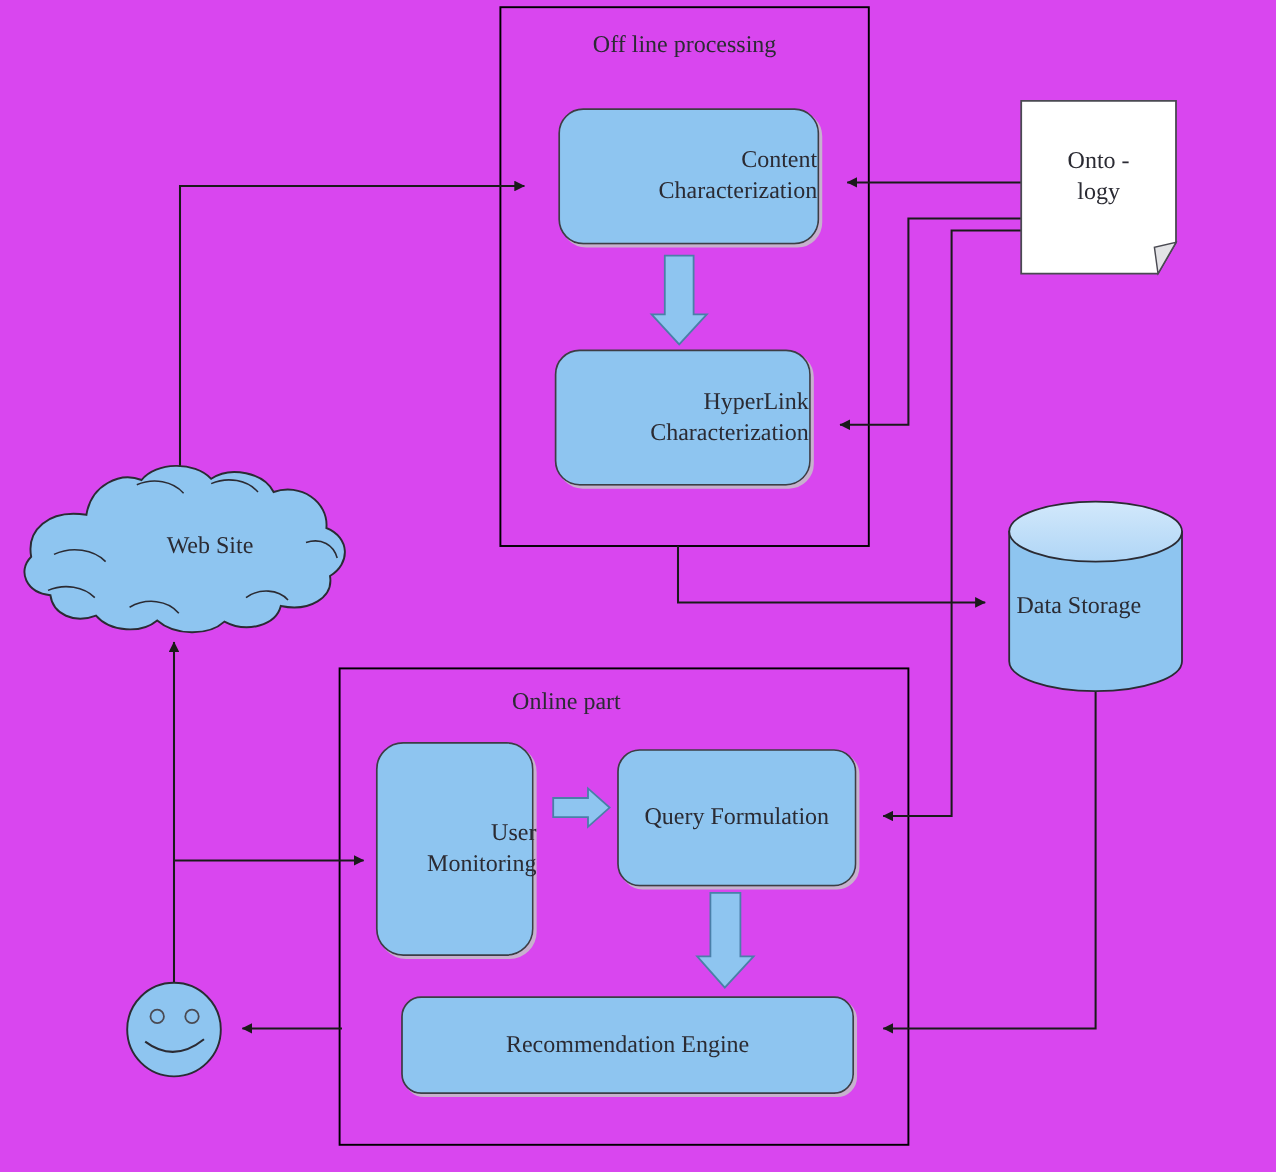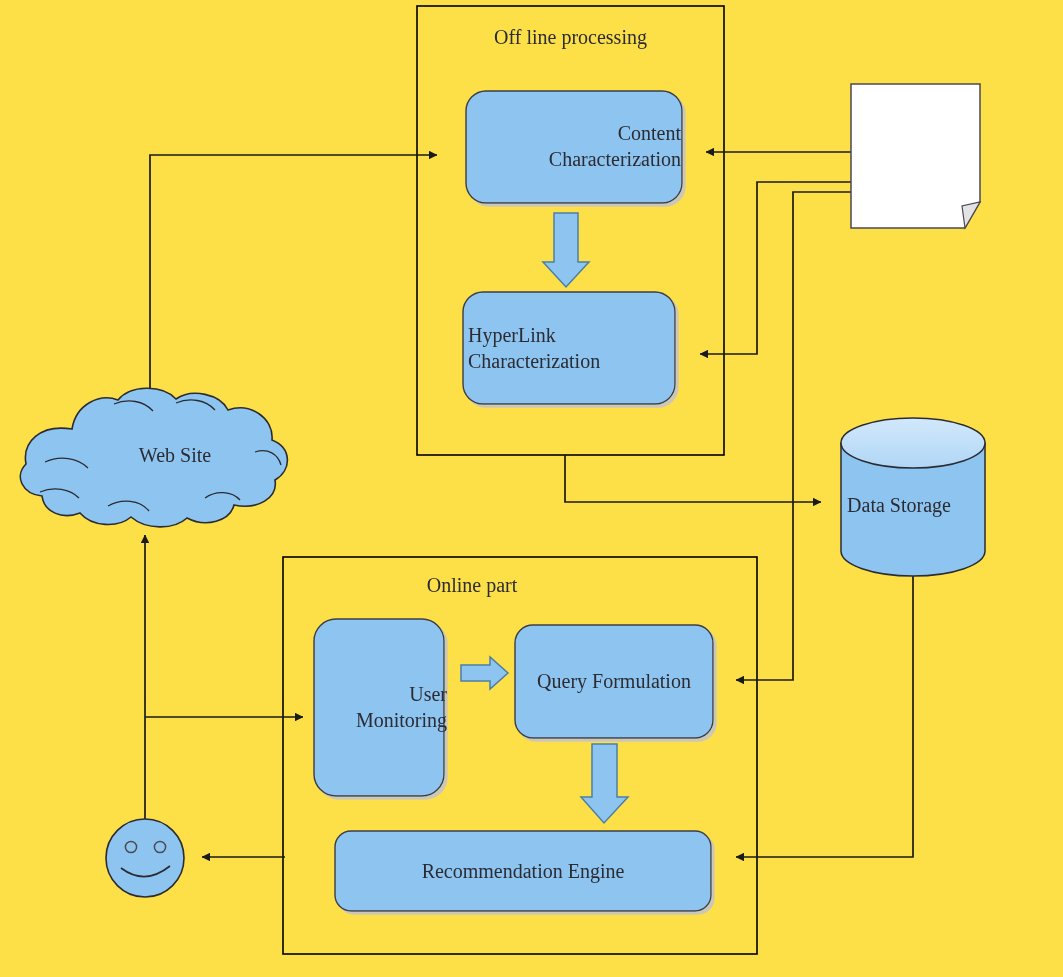--- a/index.html
+++ b/index.html
@@ -8,21 +8,21 @@
     padding: 0;
     background: #ffffff;
   }
   body {
     font-family: "Liberation Serif", "DejaVu Serif", serif;
   }
   #canvas {
     position: relative;
     width: 1063px;
     height: 977px;
-    background: #fde047;
+    background: #d946ef;
     overflow: hidden;
   }
   #diagram-svg {
     position: absolute;
     left: 0;
     top: 0;
     width: 1063px;
     height: 977px;
   }
   .node-label {
@@ -182,28 +182,30 @@
     </g>
   </svg>
 
   <div class="group-title" style="left:417px; top:26px; width:307px;">Off line processing</div>
 
   <div class="group-title" style="left:283px; top:574px; width:378px;">Online part</div>
 
   <div class="node-label" style="left:471px; top:121px; width:210px; text-align:right;">Content
 Characterization</div>
 
-  <div class="node-label" style="left:468px; top:323px; width:206px; text-align:left;">HyperLink
+  <div class="node-label" style="left:468px; top:323px; width:206px; text-align:right;">HyperLink
 Characterization</div>
 
   <div class="node-label" style="left:319px; top:682px; width:128px; text-align:right;">User
 Monitoring</div>
 
   <div class="node-label" style="left:335px; top:859px; width:376px; text-align:center;">Recommendation Engine</div>
 
   <div class="node-label" style="left:515px; top:669px; width:198px; text-align:center;">Query Formulation</div>
 
+  <div class="node-label" style="left:851px; top:122px; width:129px; text-align:center;">Onto -
+logy</div>
 
   <div class="node-label" style="left:841px; top:493px; width:116px; text-align:center;">Data Storage</div>
 
   <div class="node-label" style="left:75px; top:443px; width:200px; text-align:center;">Web Site</div>
 
 </div>
 
 </body></html>

